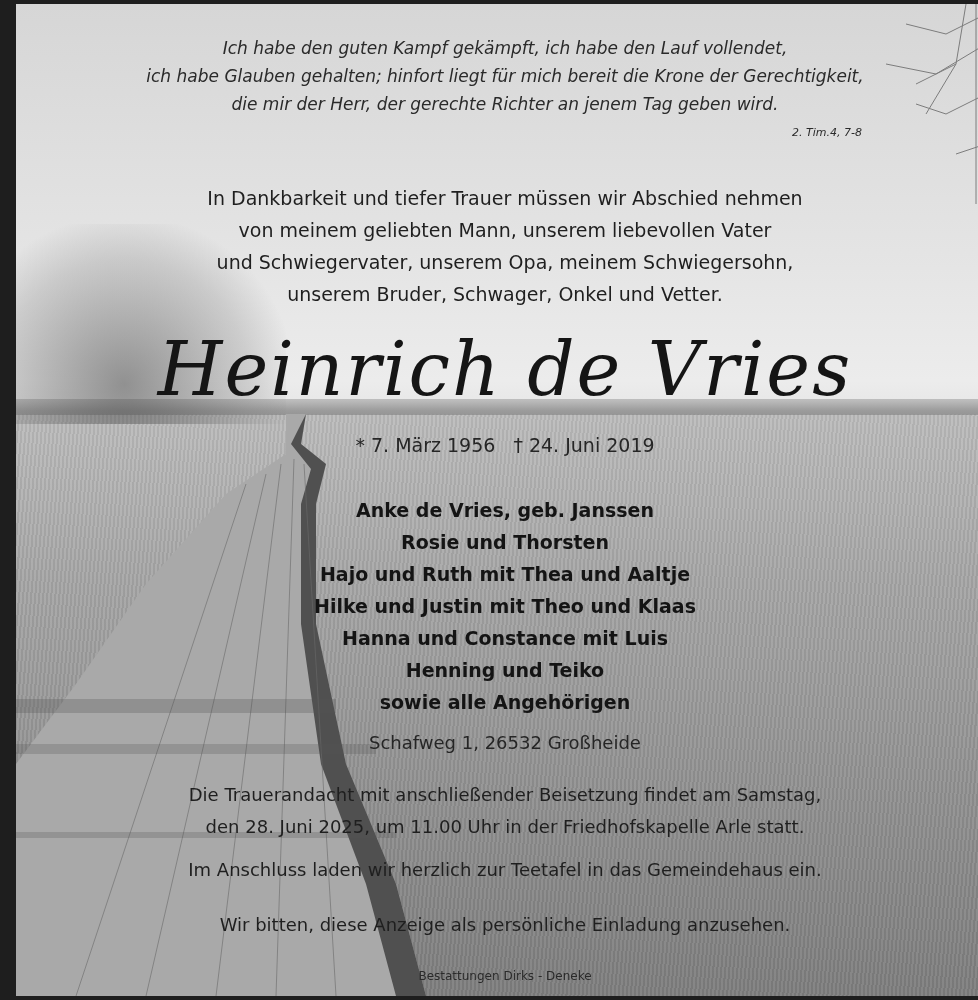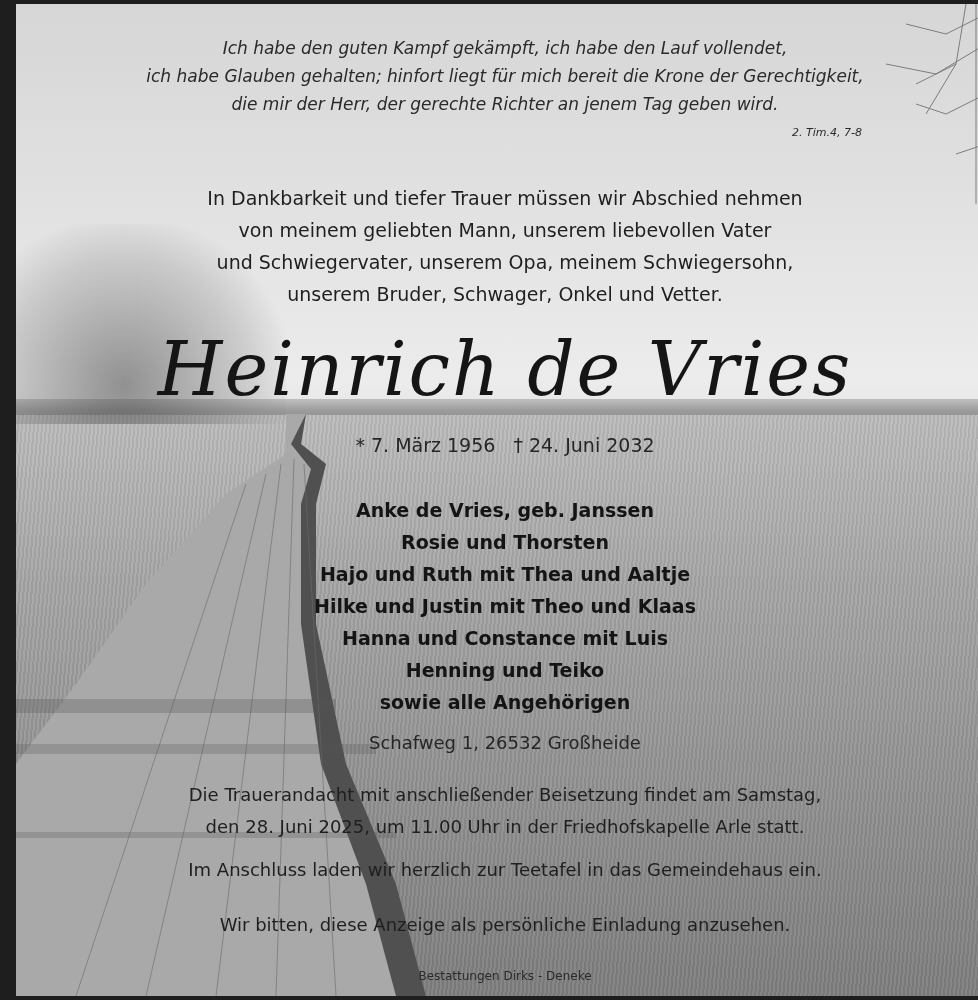--- a/index.html
+++ b/index.html
@@ -136,21 +136,21 @@
       <div>In Dankbarkeit und tiefer Trauer müssen wir Abschied nehmen</div>
       <div>von meinem geliebten Mann, unserem liebevollen Vater</div>
       <div>und Schwiegervater, unserem Opa, meinem Schwiegersohn,</div>
       <div>unserem Bruder, Schwager, Onkel und Vetter.</div>
     </div>
 
     <div class="name">Heinrich de Vries</div>
 
     <div class="dates">
       <span>* 7. März 1956</span>
-      <span>† 24. Juni 2032</span>
+      <span>† 24. Juni 2019</span>
     </div>
 
     <div class="family">
       <div>Anke de Vries, geb. Janssen</div>
       <div>Rosie und Thorsten</div>
       <div>Hajo und Ruth mit Thea und Aaltje</div>
       <div>Hilke und Justin mit Theo und Klaas</div>
       <div>Hanna und Constance mit Luis</div>
       <div>Henning und Teiko</div>
       <div>sowie alle Angehörigen</div>

